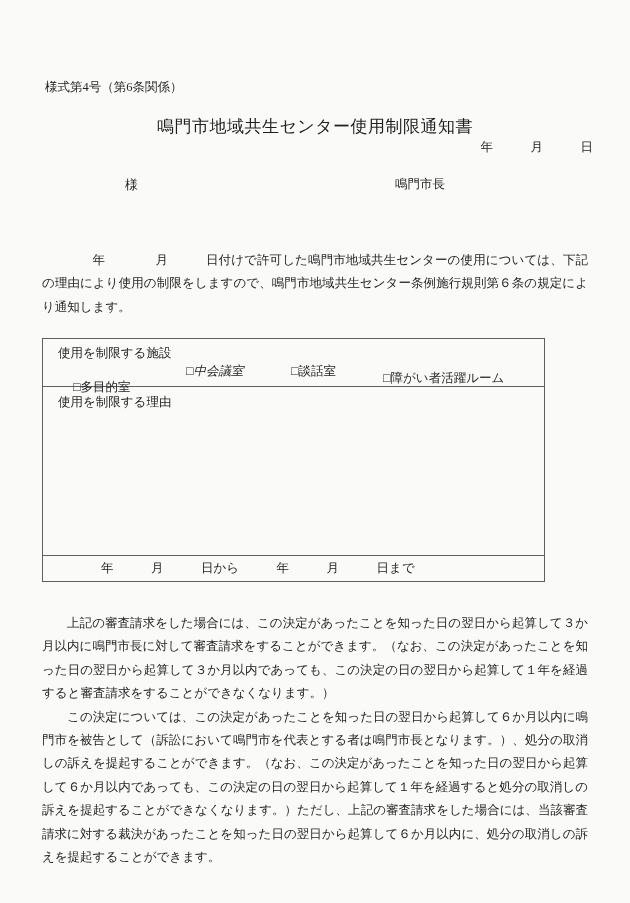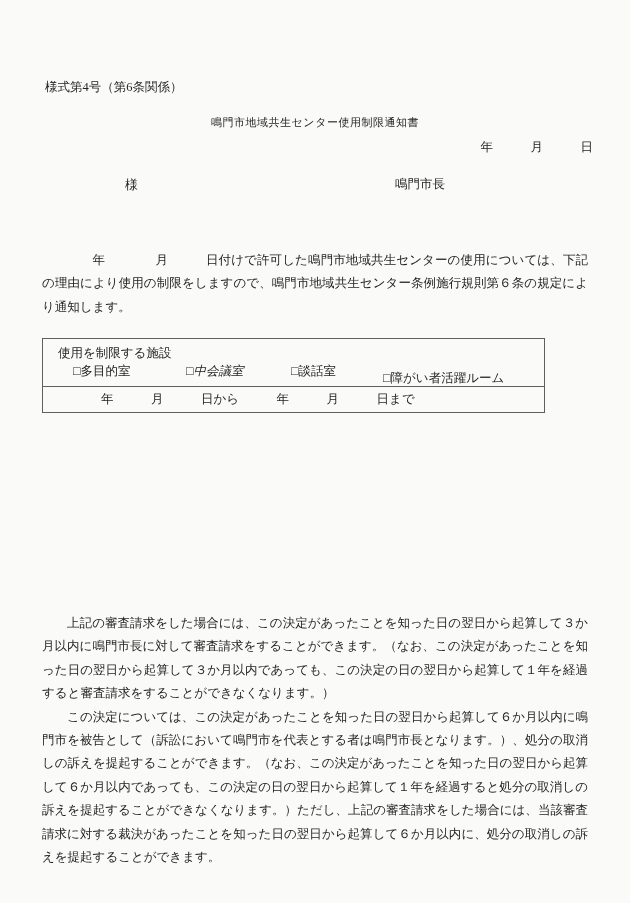--- a/index.html
+++ b/index.html
@@ -7,38 +7,38 @@
   body {
     position: relative;
     background: #fafaf9;
     color: #1f1f1f;
     font-family: "Liberation Serif", "DejaVu Serif", serif;
     font-size: 12.5px;
     overflow: hidden;
   }
   .abs { position: absolute; }
   .form-number { left: 45px; top: 79px; }
-  .doc-title { left: 0; right: 0; top: 115px; text-align: center; font-size: 11px; letter-spacing: 0.5px; }
+  .doc-title { left: 0; right: 0; top: 115px; text-align: center; font-size: 17px; letter-spacing: 0.5px; }
   .date-line { right: 37px; top: 139px; }
   .addressee { left: 125px; top: 176px; font-size: 13px; }
   .sender { left: 395px; top: 176px; }
   .intro {
     left: 42px; width: 546px; top: 249px;
     line-height: 23.4px; text-align: justify; text-justify: inter-ideograph;
   }
   .use-table {
     left: 42px; top: 338px; width: 503px;
     border: 1px solid #5f5f5f;
     background: transparent;
   }
   .facility-row { position: relative; height: 47px; }
   .facility-label { padding: 6px 0 0 15px; }
   .cb-line { position: absolute; left: 0; right: 0; top: 24px; height: 20px; }
   .cb { position: absolute; top: 0; white-space: nowrap; cursor: default; }
-  .cb-1 { left: 30px; }
+  .cb-1 { left: 30px; margin-top: 16px; }
   .cb-2 { left: 143px; font-style: italic; }
   .cb-3 { left: 248px; }
   .cb-4 { left: 340px; margin-top: 7px; }
   .reason-row { height: 169px; border-top: 1px solid #5f5f5f; }
   .reason-label { padding: 7px 0 0 15px; }
   .period-row { display: flex; height: 26px; border-top: 1px solid #5f5f5f; }
   .period-label-cell {
     width: 123px; border-right: 1px solid #5f5f5f;
     display: flex; align-items: center; padding-left: 11px;
     white-space: nowrap;
@@ -73,20 +73,23 @@
   <div class="facility-row">
     <div class="facility-label">使用を制限する施設</div>
     <div class="cb-line">
       <span class="cb cb-1"><span>□</span><span>多目的室</span></span>
       <span class="cb cb-2"><span>□</span><span>中会議室</span></span>
       <span class="cb cb-3"><span>□</span><span>談話室</span></span>
       <span class="cb cb-4"><span>□</span><span>障がい者活躍ルーム</span></span>
     </div>
   </div>
 
+  <div class="reason-row">
+    <div class="reason-label">使用を制限する理由</div>
+  </div>
 
   <div class="period-row">
     <div class="period-value-cell">年　　　月　　　日から　　　年　　　月　　　日まで</div>
   </div>
 
 </div>
 
 <div class="abs notes">
   <p>　　上記の審査請求をした場合には、この決定があったことを知った日の翌日から起算して３か月以内に鳴門市長に対して審査請求をすることができます。（なお、この決定があったことを知った日の翌日から起算して３か月以内であっても、この決定の日の翌日から起算して１年を経過すると審査請求をすることができなくなります。）</p>
   <p>　　この決定については、この決定があったことを知った日の翌日から起算して６か月以内に鳴門市を被告として（訴訟において鳴門市を代表とする者は鳴門市長となります。）、処分の取消しの訴えを提起することができます。（なお、この決定があったことを知った日の翌日から起算して６か月以内であっても、この決定の日の翌日から起算して１年を経過すると処分の取消しの訴えを提起することができなくなります。）ただし、上記の審査請求をした場合には、当該審査請求に対する裁決があったことを知った日の翌日から起算して６か月以内に、処分の取消しの訴えを提起することができます。</p>

